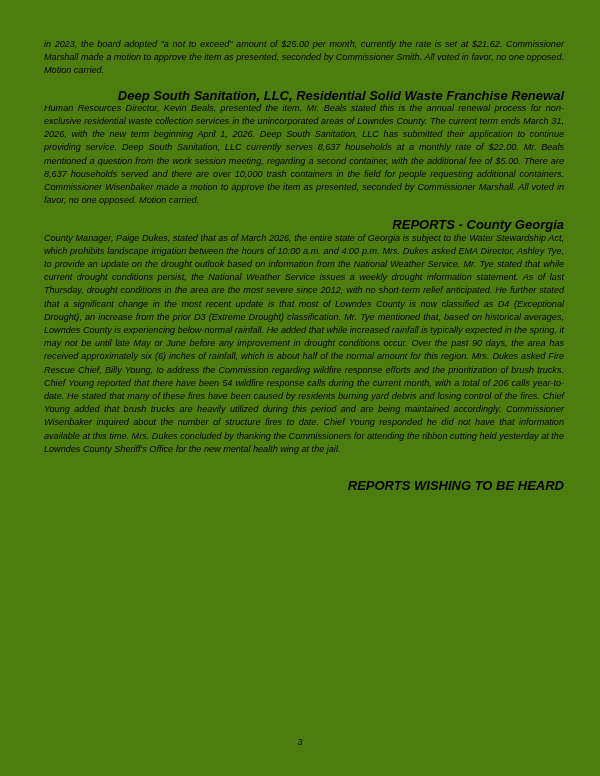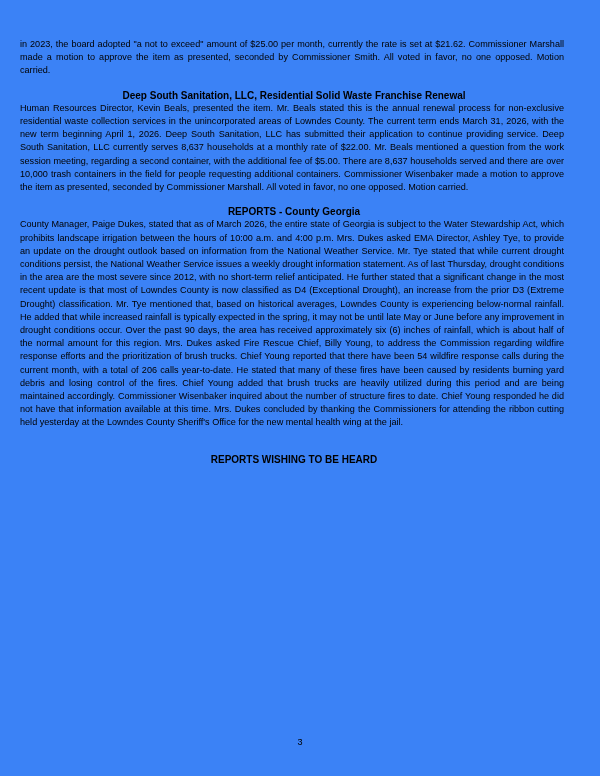--- a/index.html
+++ b/index.html
@@ -11,35 +11,36 @@
     width: 600px;
     height: 776px;
     font-family: "Liberation Sans", sans-serif;
     color: #000000;
   }
   .page {
     position: relative;
     width: 600px;
     height: 776px;
     box-sizing: border-box;
-    padding: 38px 36px 30px 20px;
-    background: #3b82f6;
+    padding: 38px 36px 30px 44px;
+    background: #4d7c0f;
+    font-style: italic;
   }
   .para {
     font-size: 9.1px;
     line-height: 13.2px;
     text-align: justify;
     margin: 0 0 0 0;
     hyphens: none;
   }
   .heading {
-    font-size: 10px;
+    font-size: 13px;
     line-height: 13.2px;
     font-weight: bold;
-    text-align: center;
+    text-align: right;
     margin: 11px 0 0 4px;
   }
   .gap-small {
     height: 11px;
   }
   .gap-med {
     height: 12px;
   }
   .pagenum {
     position: absolute;

